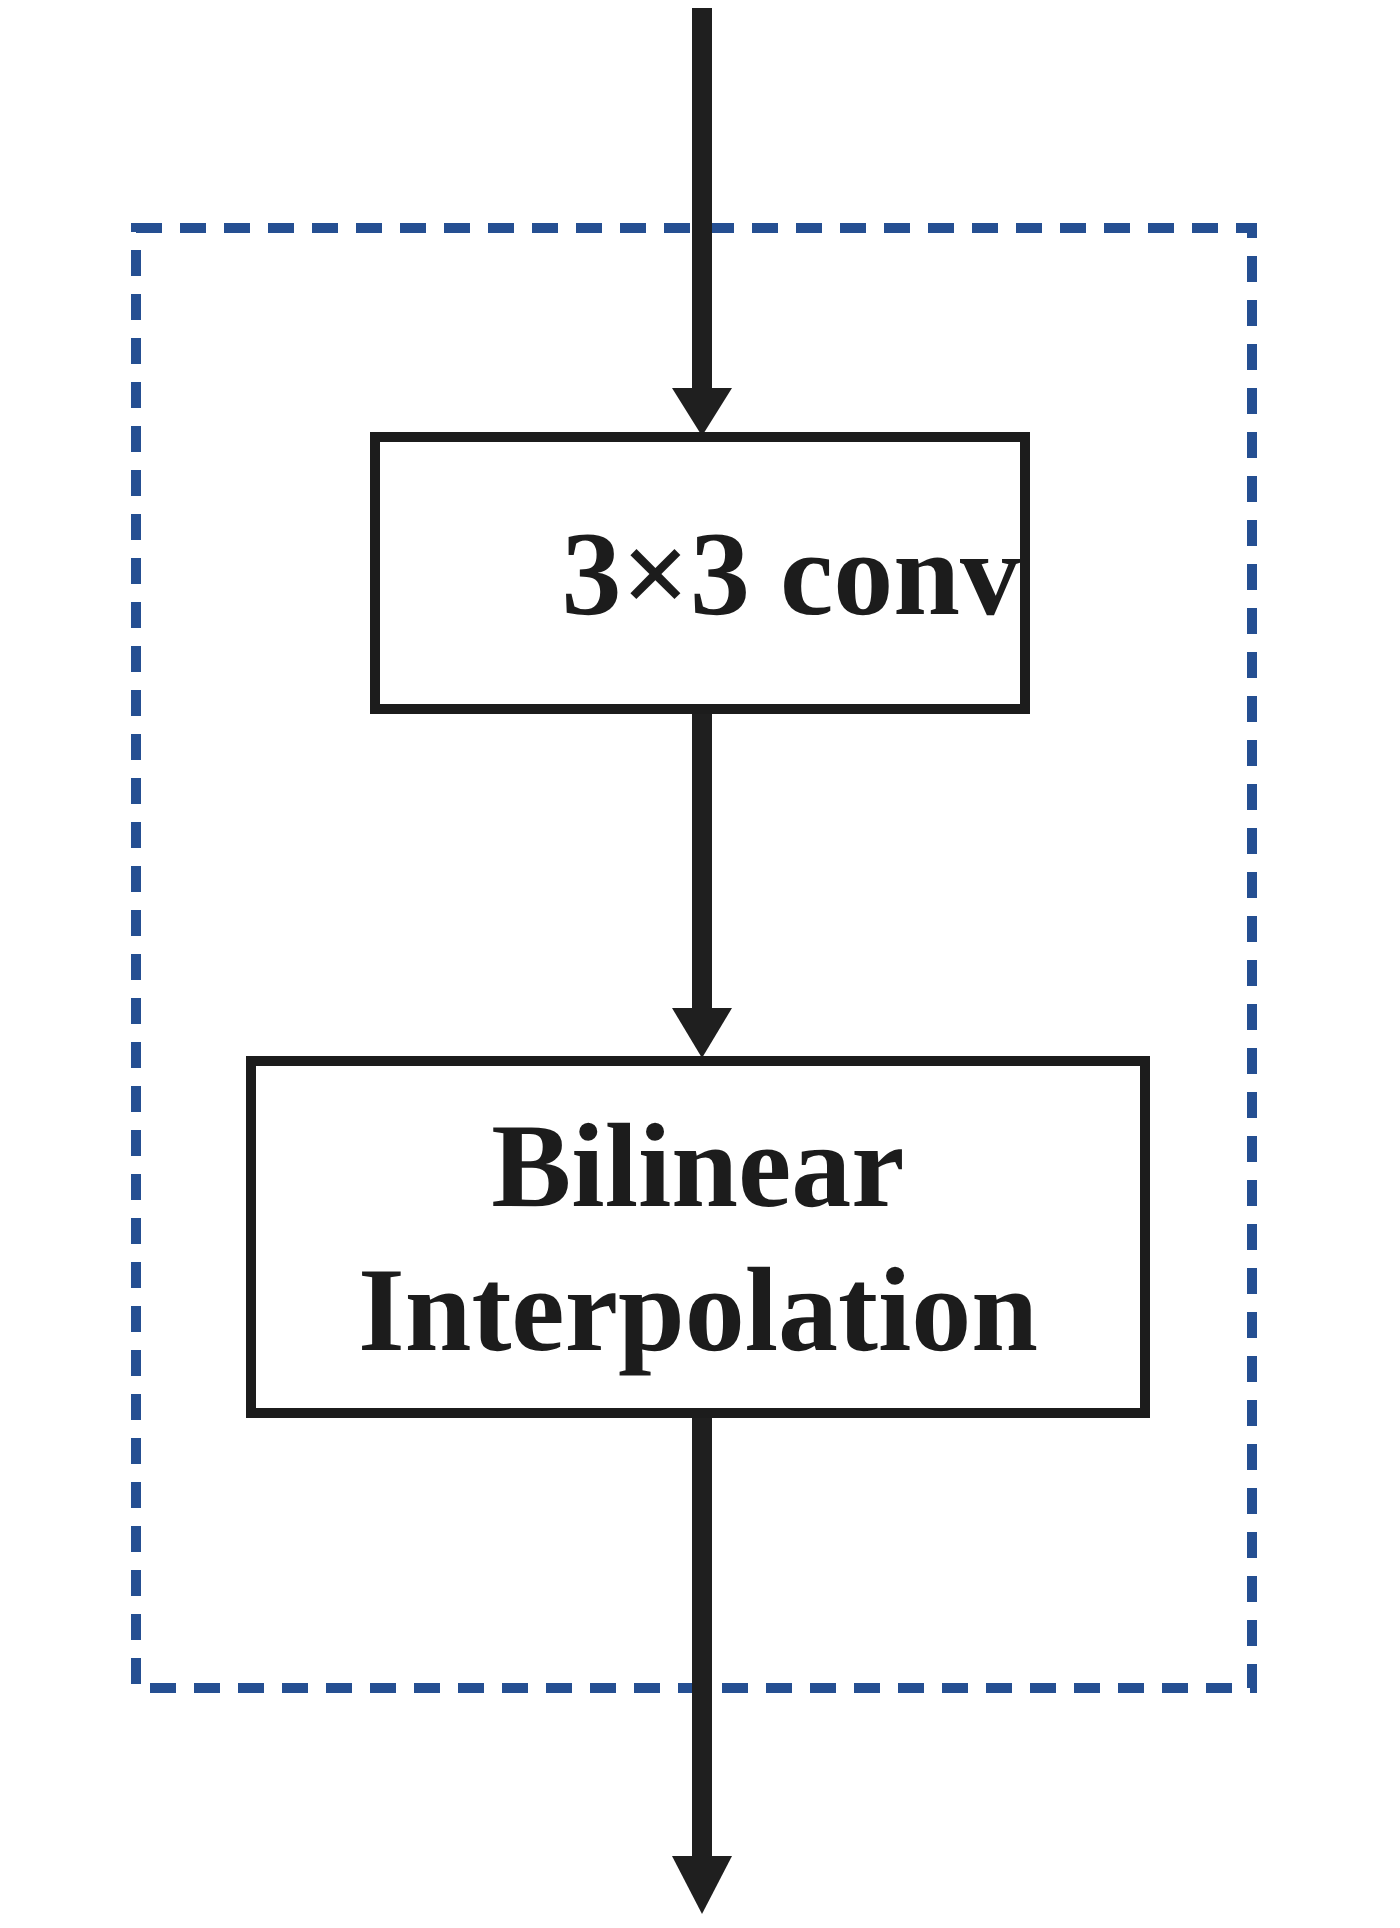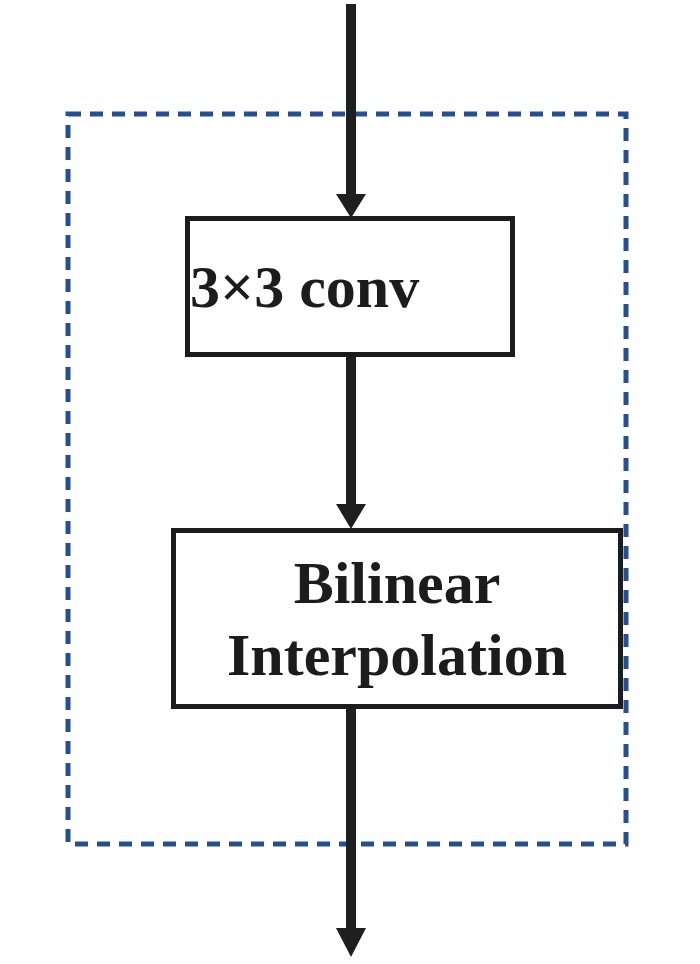--- a/index.html
+++ b/index.html
@@ -22,40 +22,39 @@
     width: 700px;
     height: 964px;
   }
   .node {
     position: absolute;
     box-sizing: border-box;
     background: #ffffff;
     border: 5px solid #1c1c1c;
     display: flex;
     align-items: center;
-    justify-content: flex-start;
+    justify-content: flex-end;
     text-align: center;
     color: #1c1c1c;
     font-weight: bold;
     font-size: 60px;
     line-height: 1.2;
   }
   .node-conv {
     left: 185px;
     top: 216px;
     width: 330px;
     height: 141px;
   }
   .node-bilinear {
     left: 123px;
     top: 528px;
     width: 452px;
     height: 181px;
     padding: 0 10px;
-    margin-left: 48px;
   }
 </style>
 </head>
 <body>
 
 <div class="canvas">
 
   <svg class="connector-layer" viewBox="0 0 700 964" xmlns="http://www.w3.org/2000/svg">
 
     <rect x="68" y="114" width="558" height="730" fill="none" stroke-width="5" stroke-dasharray="13 9" stroke="#254f92"></rect>

